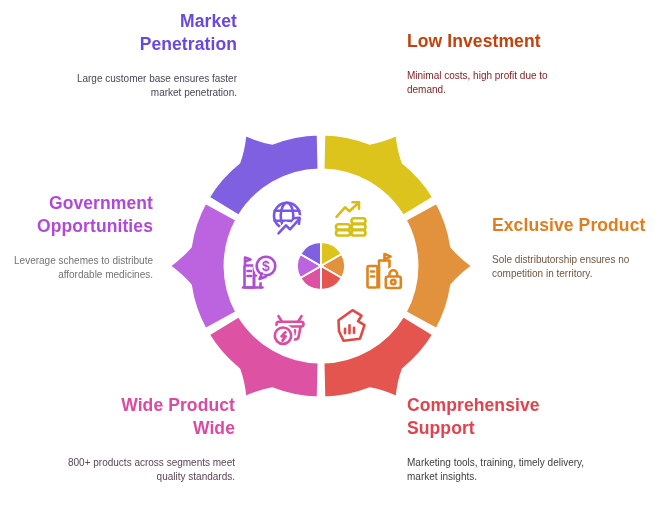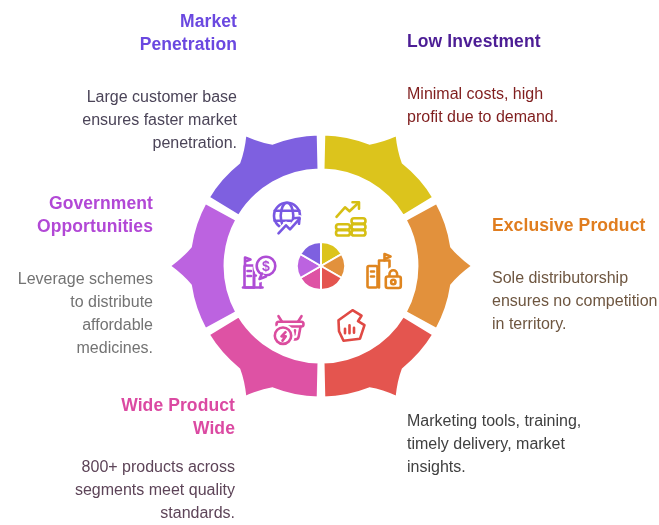--- a/index.html
+++ b/index.html
@@ -5,21 +5,21 @@
   html,body { margin:0; padding:0; background:#ffffff; }
   .stage {
     position:relative; width:659px; height:525px; overflow:hidden;
     background:#ffffff;
     font-family:"Liberation Sans", sans-serif;
   }
   .wheel-svg { position:absolute; left:0; top:0; width:659px; height:525px; }
 
   .label { position:absolute; }
   .seg-title { margin:0; font-size:17.5px; font-weight:bold; line-height:1.32; letter-spacing:.1px; }
-  .seg-desc  { margin:30px 0 0 0; font-size:16px; line-height:1.43; }
+  .seg-desc  { margin:16px 0 0 0; font-size:10px; line-height:1.43; }
 
   
   .label-mp  { left:57px;  top:10px;  width:180px; text-align:right; }
   .label-mp  .seg-title { max-width:132px; margin-left:auto; }
   .label-mp  .seg-desc  { max-width:168px; margin-left:auto; }
 
   .label-li  { left:407px; top:30px;  width:200px; text-align:left; }
   .label-li  .seg-desc  { max-width:160px; }
 
   .label-er  { left:492px; top:214px; width:167px; text-align:left; }
@@ -123,36 +123,37 @@
       <text x="31" y="21" text-anchor="middle" font-size="14" font-weight="bold" fill="currentColor" stroke="none">$</text>
     </g>
   </svg>
 
   <div class="label label-mp">
     <h3 class="seg-title" style="color: rgb(106, 72, 224);">Market Penetration</h3>
     <p class="seg-desc" style="color: rgb(75, 68, 88);">Large customer base ensures faster market penetration.</p>
   </div>
 
   <div class="label label-li">
-    <h3 class="seg-title" style="color: #4c1d95;">Low Investment</h3>
+    <h3 class="seg-title" style="color: #c2410c;">Low Investment</h3>
     <p class="seg-desc" style="color: #7f1d1d;">Minimal costs, high profit due to demand.</p>
   </div>
 
   <div class="label label-go">
     <h3 class="seg-title" style="color: rgb(178, 72, 214);">Government Opportunities</h3>
     <p class="seg-desc" style="color: #737373;">Leverage schemes to distribute affordable medicines.</p>
   </div>
 
   <div class="label label-er">
     <h3 class="seg-title" style="color: rgb(224, 125, 31);">Exclusive Product</h3>
     <p class="seg-desc" style="color: rgb(110, 86, 64);">Sole distributorship ensures no competition in territory.</p>
   </div>
 
   <div class="label label-wpr">
     <h3 class="seg-title" style="color: rgb(219, 74, 162);">Wide Product Wide</h3>
     <p class="seg-desc" style="color: rgb(93, 68, 88);">800+ products across segments meet quality standards.</p>
   </div>
 
   <div class="label label-cs">
+    <h3 class="seg-title" style="color: rgb(224, 66, 78);">Comprehensive Support</h3>
     <p class="seg-desc" style="color: #404040;">Marketing tools, training, timely delivery, market insights.</p>
   </div>
 
 </div>
 
 </body></html>

